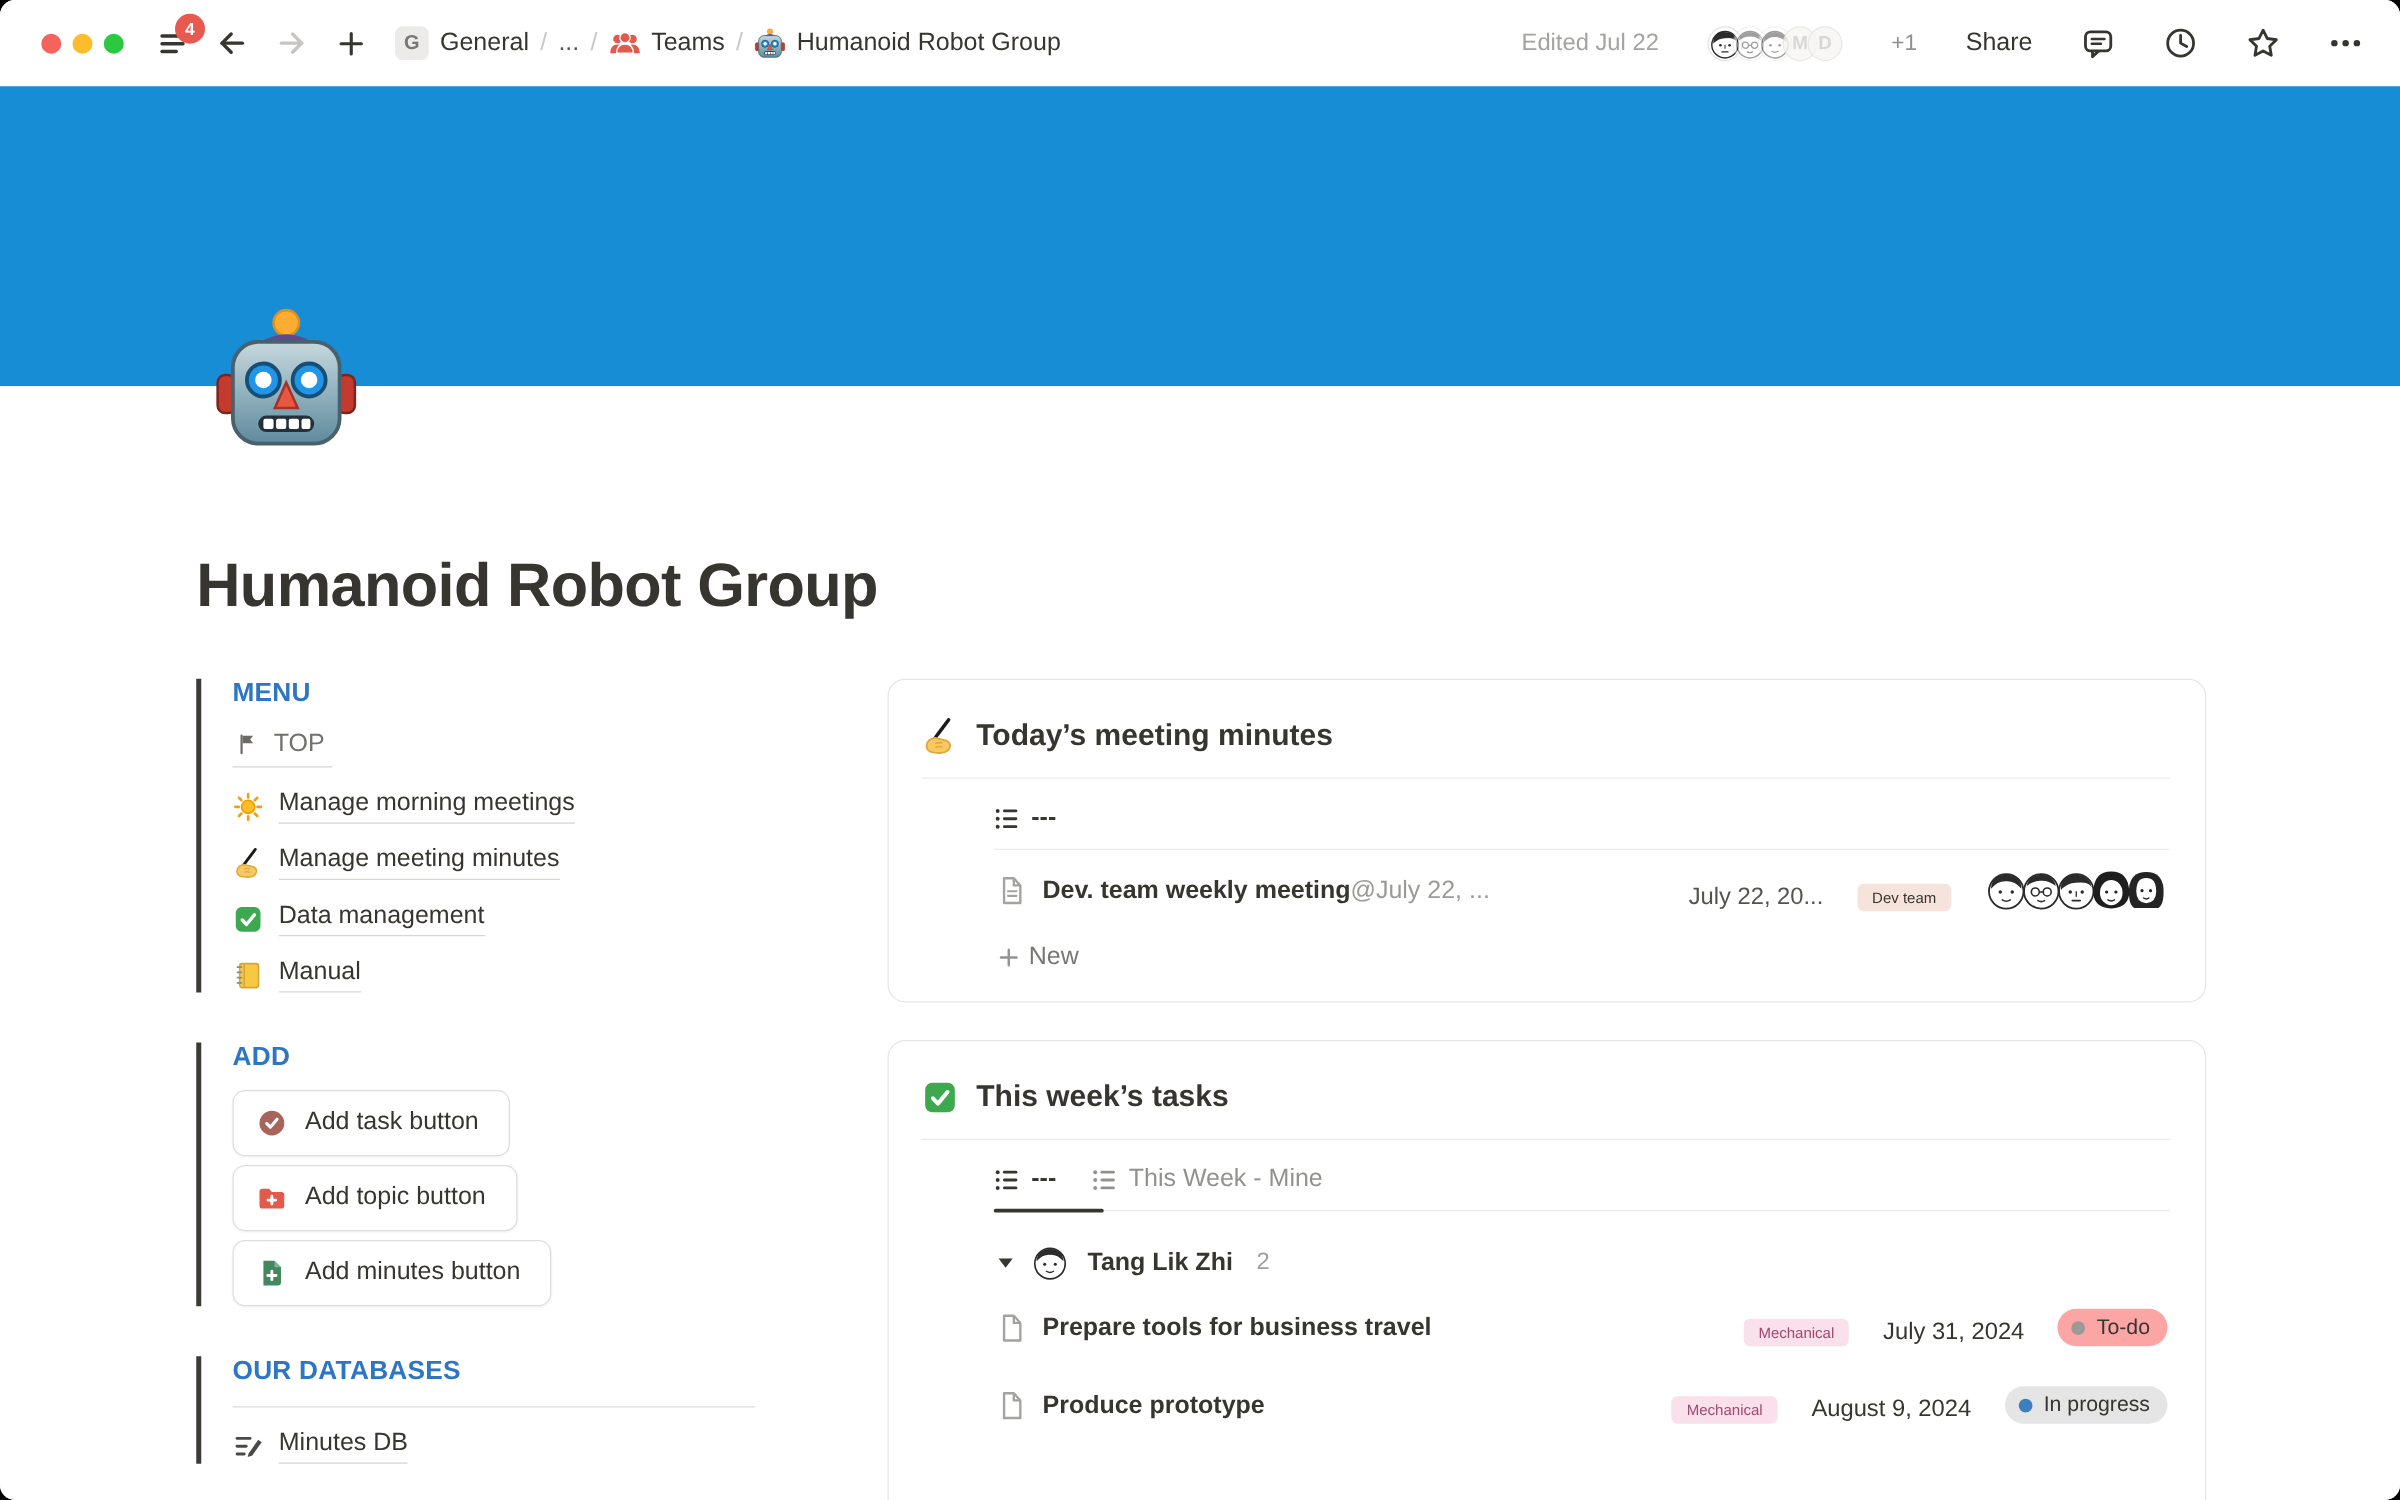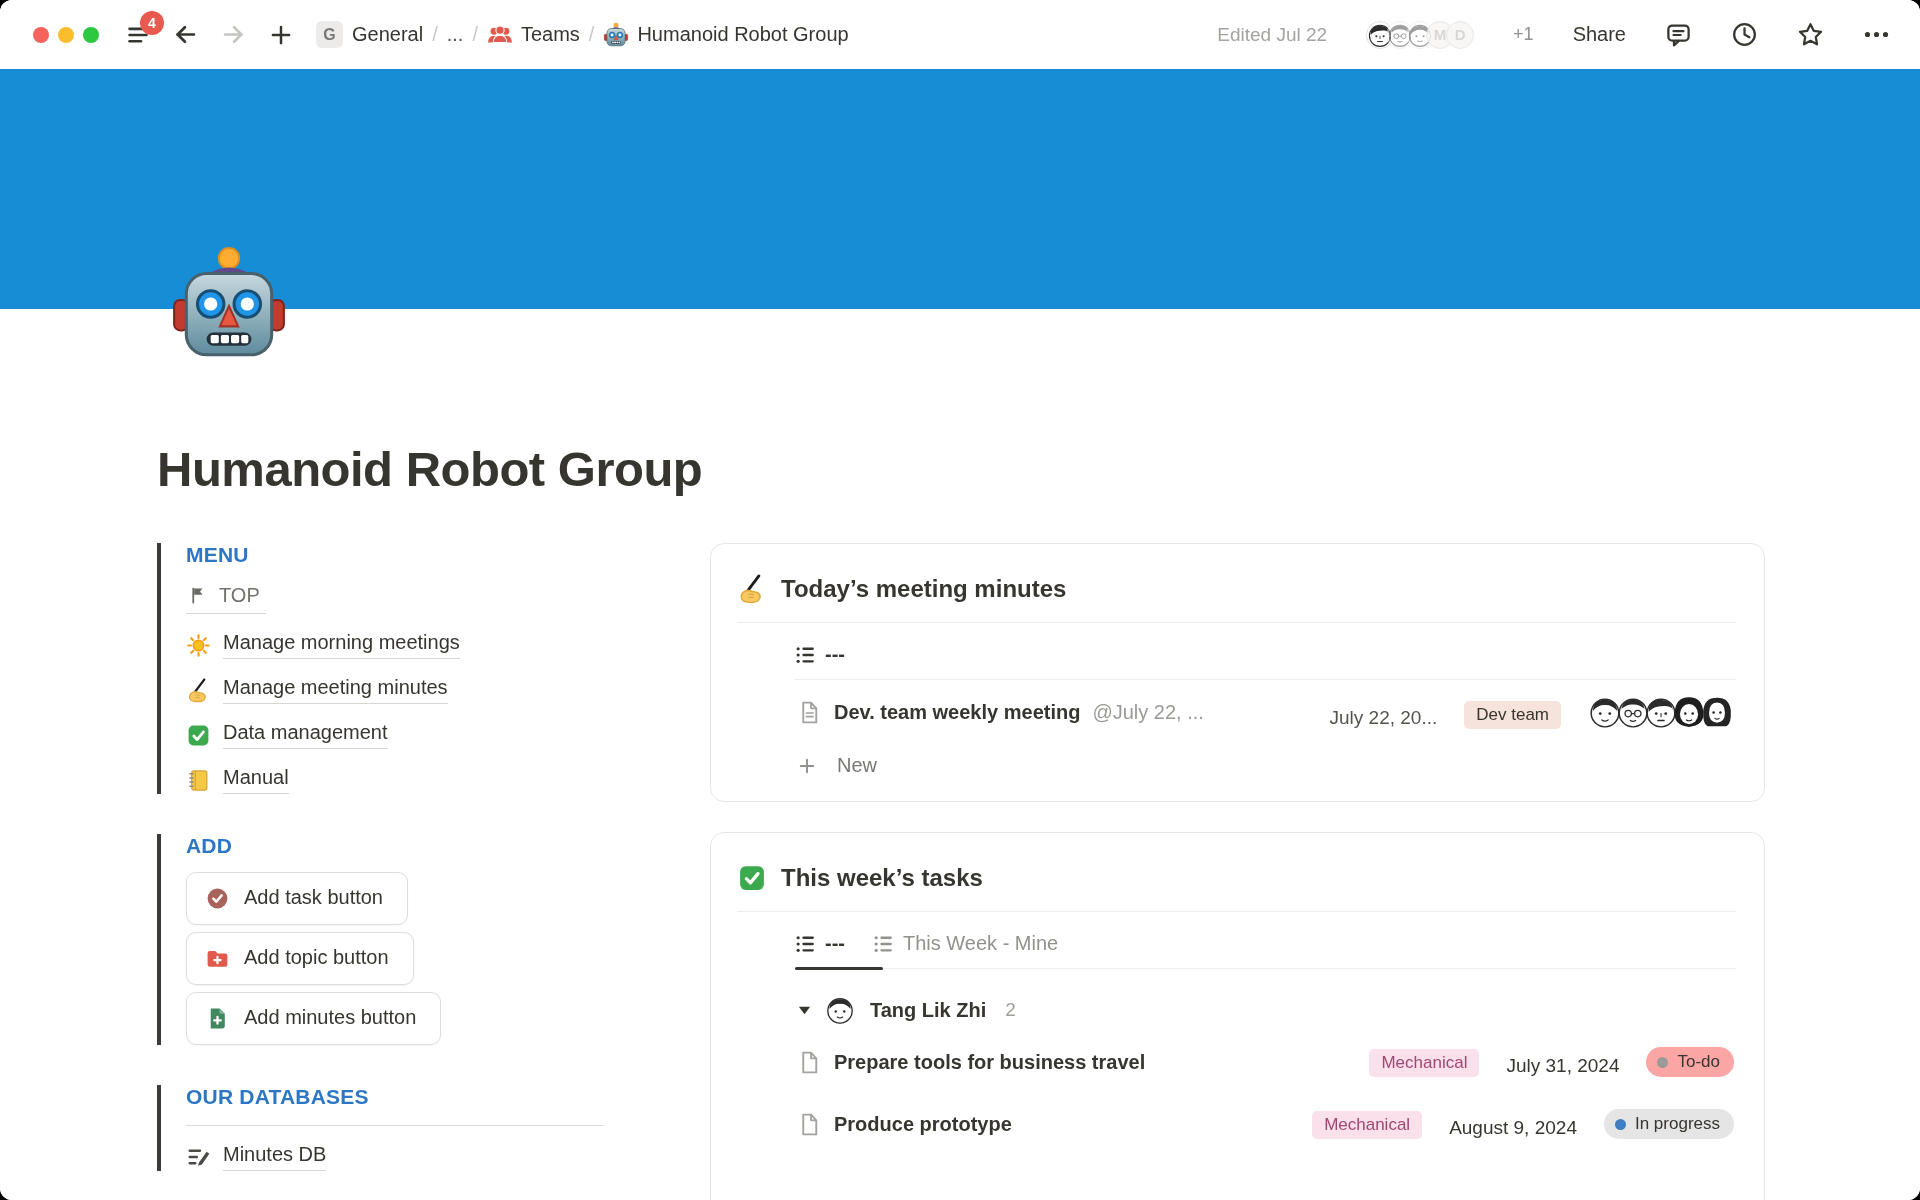--- a/index.html
+++ b/index.html
@@ -64,30 +64,30 @@
   .card-head { display:flex; align-items:center; gap:14px; padding:4px 0 18px 0; border-bottom:1px solid #EDECEA; }
   .card-head h3 { font-size:24px; font-weight:700; color:#37352F; }
   .db-block { margin-left:58px; margin-top:20px; }
   .tabs { display:flex; align-items:center; gap:28px; position:relative; padding-bottom:13px; border-bottom:1px solid #EDECEA; }
   .tab { display:flex; align-items:center; gap:9px; font-size:20px; cursor:pointer; }
   .tab.active { color:#37352F; font-weight:600; }
   .tab.inactive { color:#91918E; }
   .tab-marker { position:absolute; left:0; bottom:-2px; width:88px; height:3px; background:#37352F; border-radius:2px; }
   .db-row { display:flex; align-items:center; padding:15px 2px; }
   .row-title { font-size:20px; font-weight:700; color:#37352F; margin-left:12px; white-space:nowrap; }
-  .row-mention { font-size:20px; color:#9B9A97; margin-left:12px; white-space:nowrap; }
+  .row-mention { font-size:20px; color:#9B9A97; margin-left:0; white-space:nowrap; }
   .row-right { margin-left:auto; display:flex; align-items:flex-end; gap:27px; }
   .row-date { font-size:19px; color:#55534E; white-space:nowrap; }
-  .tag { font-size:17px; padding:4px 12px; border-radius:5px; white-space:nowrap; }
+  .tag { font-size:12px; padding:4px 12px; border-radius:5px; white-space:nowrap; }
   .tag.devteam { background:#F6E3DC; color:#37352F; }
   .tag.pink { background:#F9E0EA; color:#A04872; }
   .face-row { display:flex; align-items:center; }
   .face-row .face { width:34px; height:34px; margin-left:-6px; }
   .face-row .face:first-child { margin-left:0; }
-  .new-row { display:flex; align-items:center; gap:20px; color:#787774; font-size:20px; padding:10px 2px 4px; cursor:pointer; }
+  .new-row { display:flex; align-items:center; gap:6px; color:#787774; font-size:20px; padding:10px 2px 4px; cursor:pointer; }
   .group-row { display:flex; align-items:center; gap:13px; margin-top:26px; padding-left:2px; }
   .group-name { font-size:20px; font-weight:700; color:#37352F; margin-left:2px; }
   .group-count { font-size:19px; color:#A09F9C; margin-left:6px; }
   .task-row { display:flex; align-items:center; margin-top:12px; padding:10px 2px; }
   .task-title { font-size:20px; font-weight:600; color:#37352F; margin-left:12px; white-space:nowrap; }
   .status { display:flex; align-items:center; gap:9px; border-radius:999px; padding:5px 14px 5px 11px; font-size:17px; color:#37352F; white-space:nowrap; }
   .status.todo { background:#fca5a5; }
   .status.inprogress { background:#e5e5e5; }
   .dot { width:11px; height:11px; border-radius:50%; }
   .dot.gray { background:#9B9A97; }

